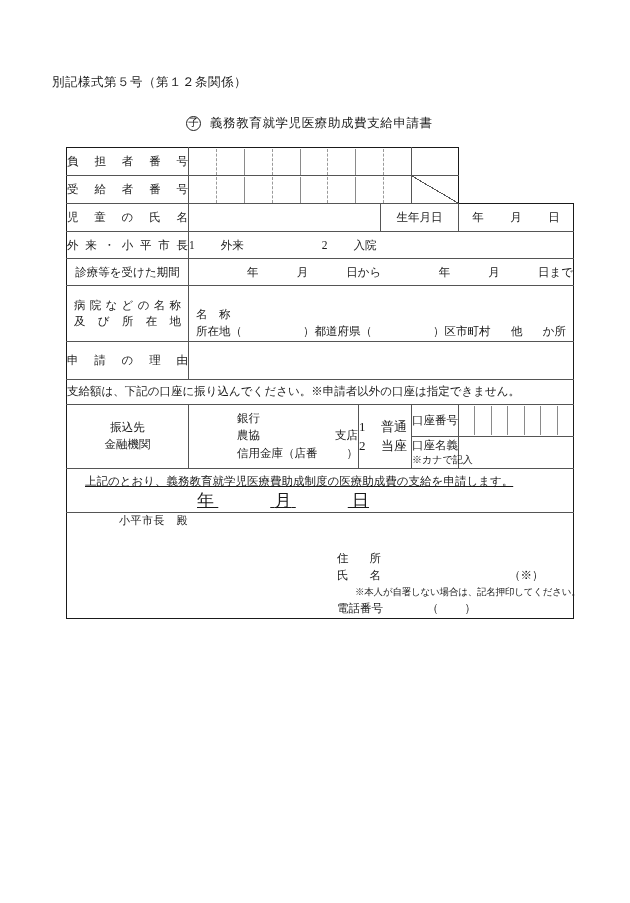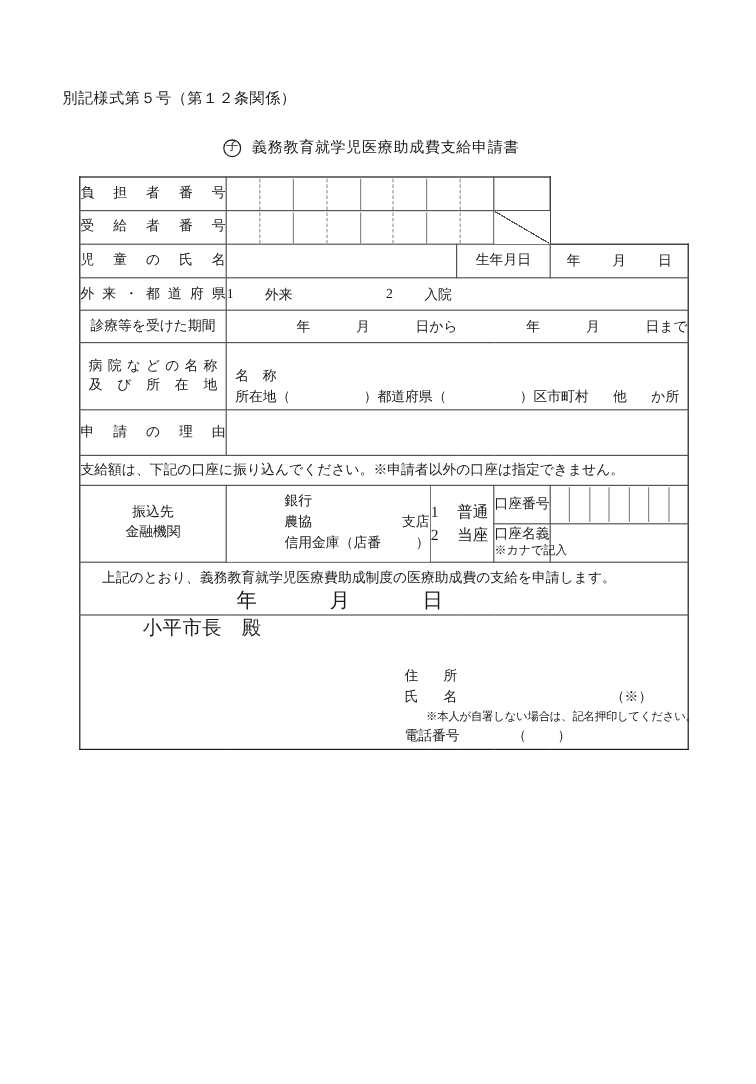--- a/index.html
+++ b/index.html
@@ -99,21 +99,21 @@
   }
   .bk-line{display:flex;white-space:nowrap;}
   .bk-ind{display:inline-block;width:48px;}
   .bk-branch{margin-left:auto;}
 
   .acct-lbl{padding:0 6px;font-size:11.5px;line-height:1.3;white-space:nowrap;}
   .acct-sub{font-size:10px;}
 
   .decl-txt{padding-left:18px;font-size:11.5px;white-space:nowrap;}
   .decl-date{padding-right:74px;text-align:center;font-size:17px;white-space:nowrap;}
-  .mayor{padding-left:52px;font-size:16px;white-space:nowrap;letter-spacing:.5px;}
+  .mayor{padding-left:52px;font-size:11px;white-space:nowrap;letter-spacing:.5px;}
 
   .sig{padding-left:270px;font-size:11.5px;line-height:1.55;}
   .sig-line{display:flex;white-space:nowrap;}
   .sig-k{display:inline-block;width:44px;text-align:justify;text-align-last:justify;}
   .sig-star{margin-left:128px;}
   .sig-small{font-size:9.5px;letter-spacing:-.2px;white-space:nowrap;margin-left:18px;}
   .tel-paren{margin-left:44px;letter-spacing:26px;}
 </style>
 </head>
 <body>
@@ -181,21 +181,21 @@
       <td class="frame-r frame-t">
         <div class="datefield">
           <span class="u">年</span>
           <span class="u">月</span>
           <span class="u">日</span>
         </div>
       </td>
     </tr>
 
     <tr class="r-type">
-      <td class="frame-l lbl">外来・都道府県</td>
+      <td class="frame-l lbl">外来・小平市長</td>
       <td colspan="5" class="cellpad frame-r">
         <div class="inline-spread">
           <span>1</span>
           <span class="sp1"></span>
           <span>外来</span>
           <span class="sp3"></span>
           <span>2</span>
           <span class="sp1"></span>
           <span>入院</span>
         </div>
@@ -302,21 +302,21 @@
 
     <tr class="r-bank">
       <td class="acct-lbl">
         <div>口座名義</div>
         <div class="acct-sub">※カナで記入</div>
       </td>
       <td class="frame-r"></td>
     </tr>
 
     <tr class="r-decl">
-      <td colspan="6" class="frame-l frame-r" style="vertical-align:top;padding-top:5px;">
+      <td colspan="6" class="frame-l frame-r" style="vertical-align:top;padding-top:5px;text-decoration:underline;">
         <div class="decl-txt">上記のとおり、義務教育就学児医療費助成制度の医療助成費の支給を申請します。</div>
         <div class="decl-date">
           <span>年</span>
           <span class="sp2"></span>
           <span>月</span>
           <span class="sp2"></span>
           <span>日</span>
         </div>
       </td>
     </tr>

